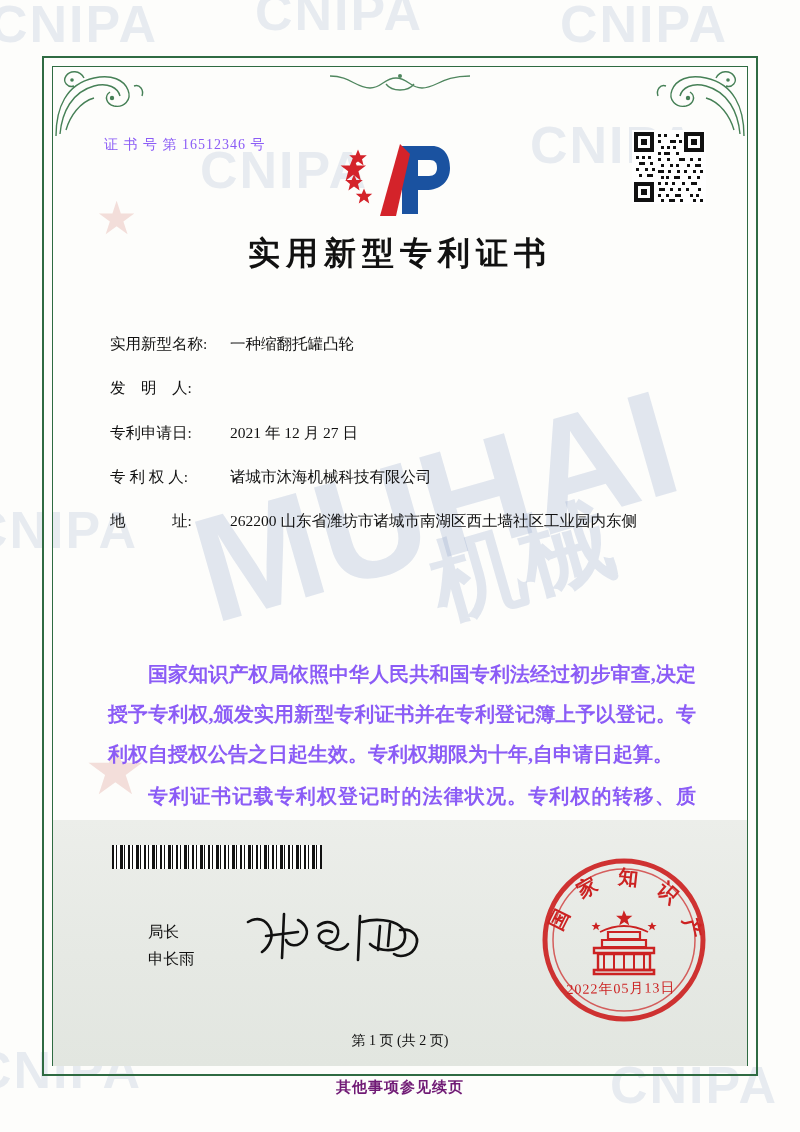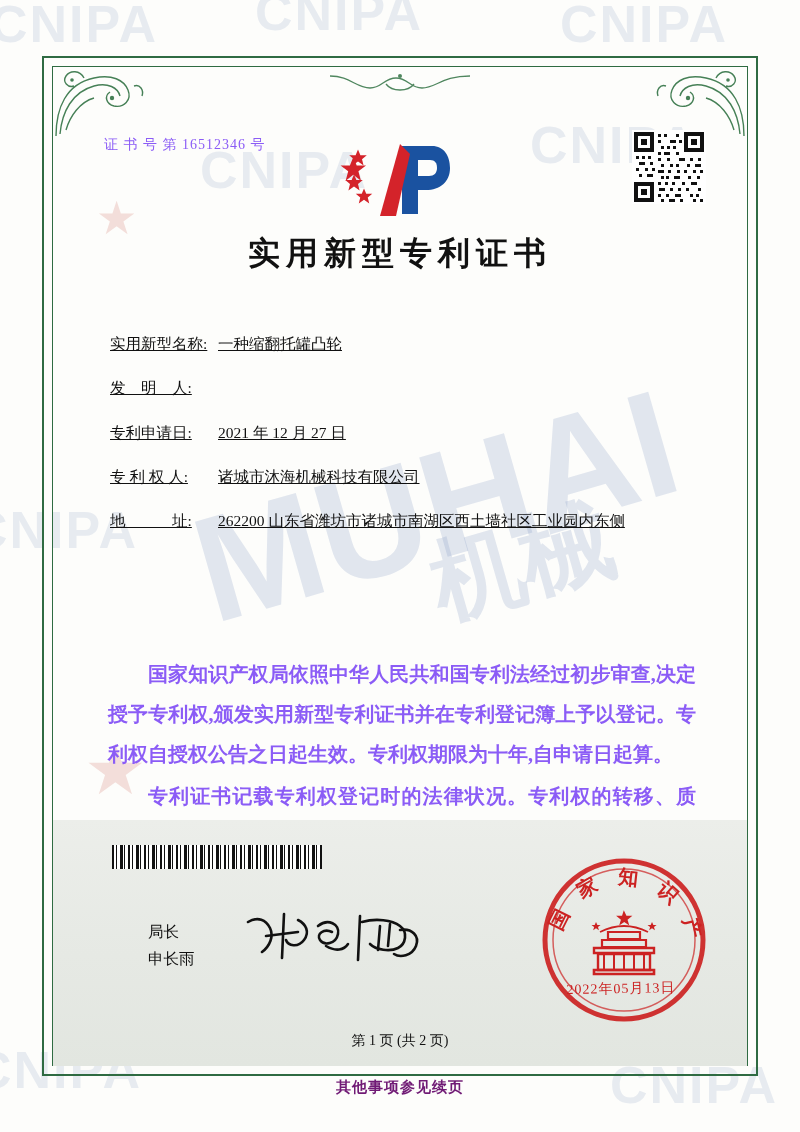--- a/index.html
+++ b/index.html
@@ -155,29 +155,29 @@
     top: 332px;
     width: 590px;
     font-size: 15.5px;
     color: #111;
   }
   .row {
     display: flex;
     align-items: flex-start;
     margin-bottom: 21px;
     line-height: 1.5;
-    text-decoration: underline;
   }
   .lbl {
     width: 108px;
     flex: 0 0 108px;
     white-space: nowrap;
   }
   .val {
     flex: 1;
+    margin-left: 12px;
   }
   .row.pair { margin-bottom: 14px; }
   .pair-left { display: flex; width: 300px; }
   .pair-right { display: flex; }
   .pair-right .lbl { width: 96px; flex: 0 0 96px; }
 
   
   .paras {
     position: absolute;
     left: 108px;

